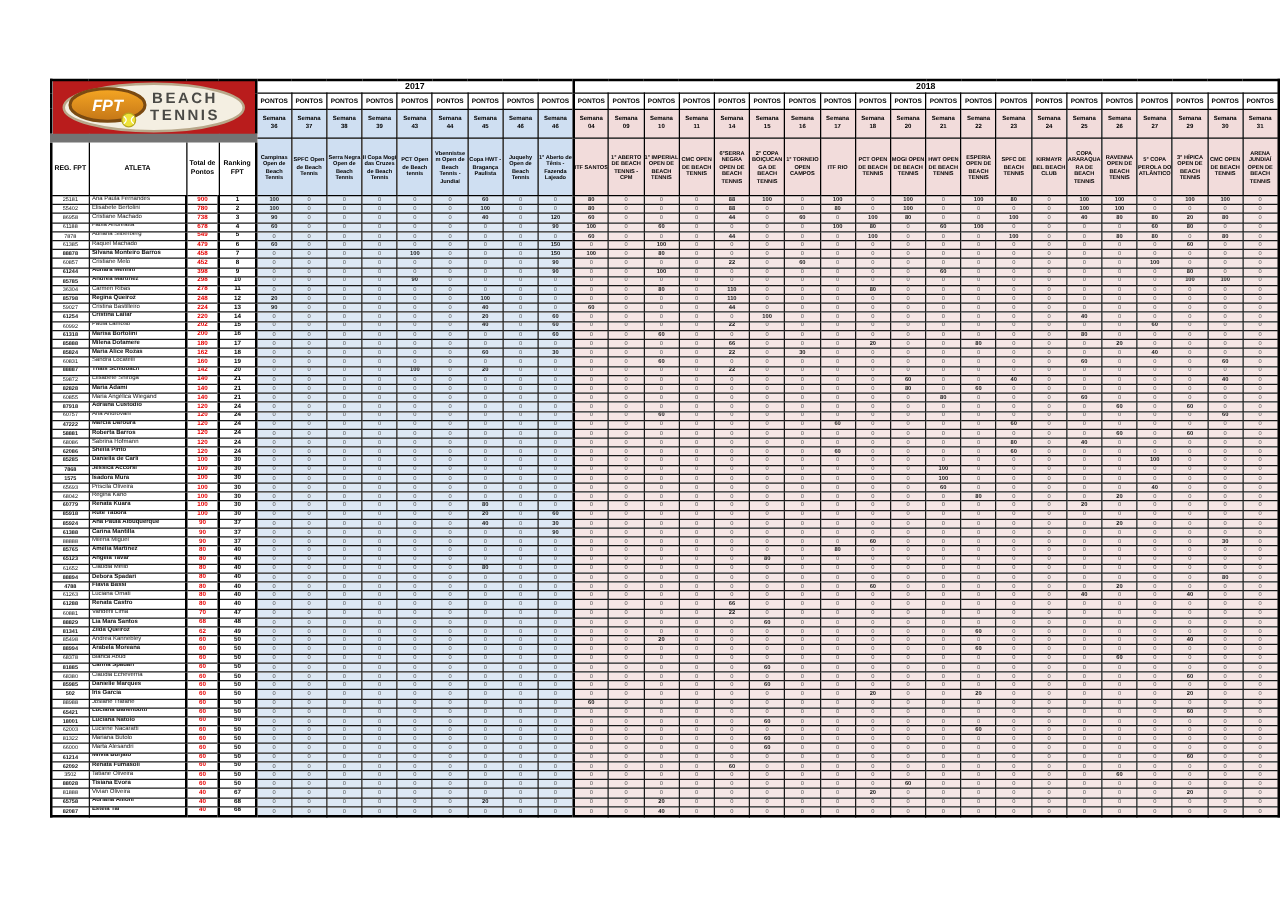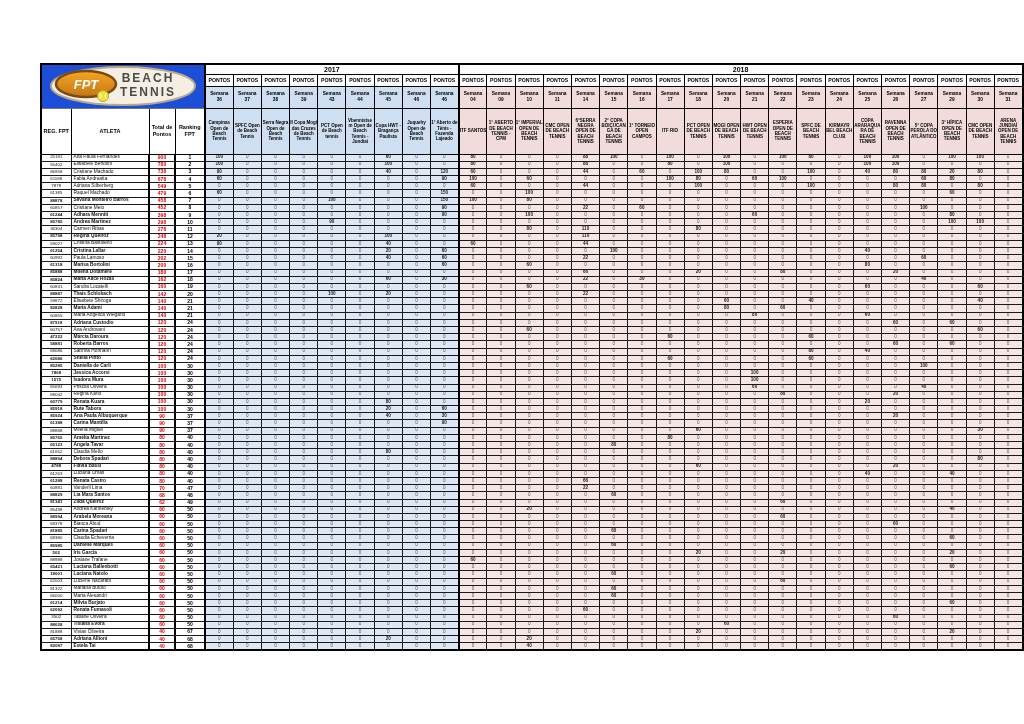--- a/index.html
+++ b/index.html
@@ -8,21 +8,21 @@
   table{border-collapse:collapse;table-layout:fixed;width:982px;border:2px solid #000;}
   td{border:1px solid #1a1a1a;padding:0;text-align:center;overflow:hidden;vertical-align:middle;}
   
   .h17{background:#cfdff2;}
   .h18{background:#f2dcdb;}
   .pont{background:#ffffff;font-weight:bold;font-size:5.2px;}
   .banner{background:#ffffff;font-weight:bold;font-size:7px;}
   .sem{font-weight:bold;font-size:4.8px;line-height:1.25;}
   .tour{font-weight:bold;font-size:4.5px;line-height:1.2;padding:1px 0;word-wrap:break-word;}
   .leftlab{background:#ffffff;font-weight:bold;font-size:5.5px;line-height:1.2;}
-  .logocell{background:#1d4ed8;border-bottom:1px solid #737373;}
+  .logocell{background:#b91c1c;border-bottom:7px solid #737373;}
   
   tbody td{height:6.2px;font-size:4.6px;line-height:1;}
   .c17{background:#dde8f4;color:#555;}
   .c18{background:#f5e6e5;color:#555;}
   .nz{color:#222;font-weight:bold;}
   .reg{background:#fff;font-size:4.4px;color:#111;}
   .nm{background:#fff;text-align:left;padding-left:2px;font-size:4.8px;white-space:nowrap;color:#111;}
   .tot{background:#fff;color:#e60000;font-weight:bold;font-size:5px;border-left:2px solid #000;border-right:2px solid #000;}
   .rk{background:#fff;font-weight:bold;font-size:5px;border-right:2px solid #000;}
   .b{font-weight:bold;}

